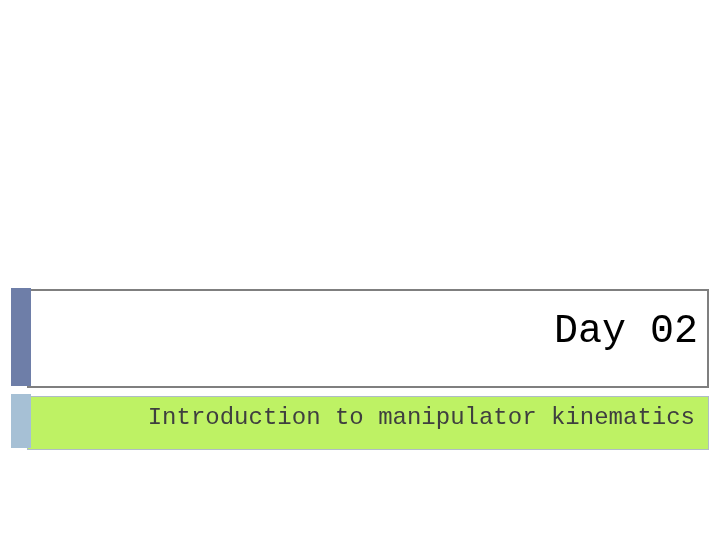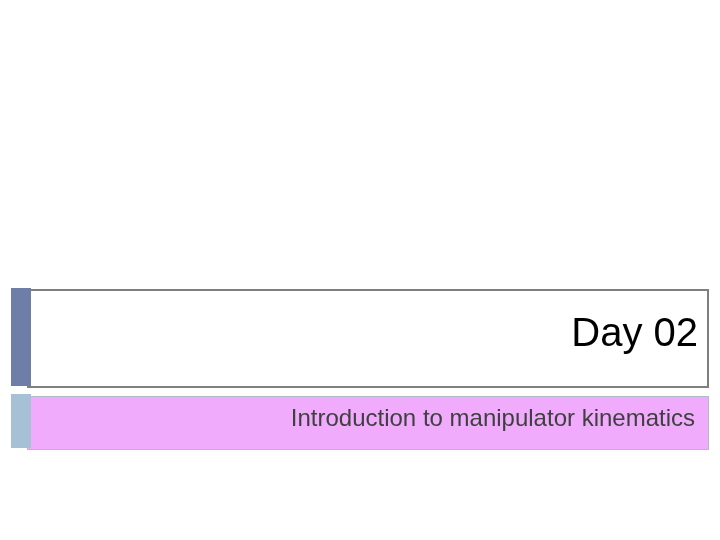--- a/index.html
+++ b/index.html
@@ -6,21 +6,21 @@
     margin: 0;
     padding: 0;
     background: #ffffff;
   }
   .slide {
     position: relative;
     width: 720px;
     height: 472px;
     background: #ffffff;
     overflow: hidden;
-    font-family: Liberation Sans, sans-serif;
+    font-family: Liberation Mono, monospace;
   }
 
   
   .title-accent-bar {
     position: absolute;
     left: 11px;
     top: 288px;
     width: 20px;
     height: 98px;
     background: #6E7EA8;
@@ -59,21 +59,21 @@
     background: #A6C0D5;
     z-index: 2;
   }
   .subtitle-box {
     position: absolute;
     left: 27px;
     top: 396px;
     width: 682px;
     height: 54px;
     box-sizing: border-box;
-    background: #f0abfc;
+    background: #bef264;
     border: 1.5px solid #AFBCC6;
     display: flex;
     align-items: center;
     justify-content: flex-end;
     padding-right: 13px;
     padding-bottom: 9px;
     z-index: 1;
   }
   .subtitle-text {
     font-size: 24px;

